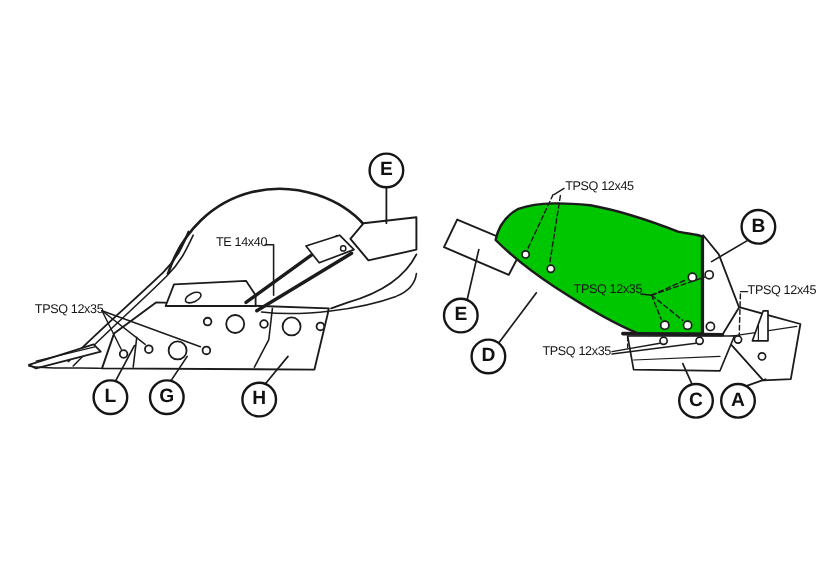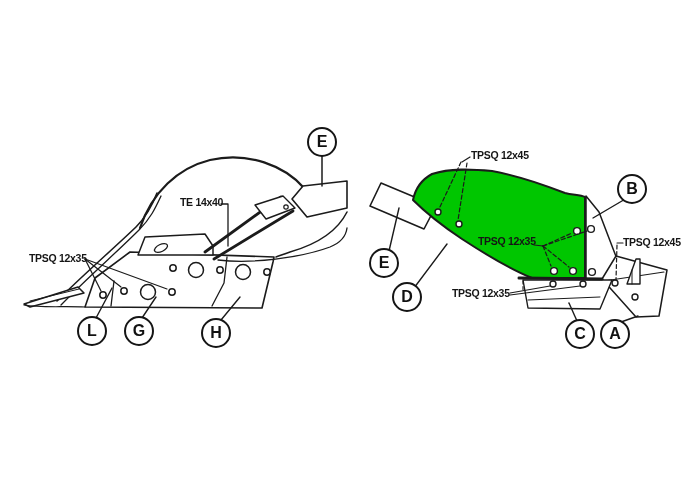--- a/index.html
+++ b/index.html
@@ -3,21 +3,21 @@
 <meta charset="utf-8">
 <style>
   html,body{margin:0;padding:0;background:#fff;}
   .canvas{
     position:relative;width:700px;height:488px;background:#ffffff;overflow:hidden;
     font-family:"Liberation Sans",sans-serif;
   }
   .art{position:absolute;left:0;top:0;}
   .ann{
     position:absolute;font-family:"Liberation Sans",sans-serif;
-    font-weight:bold;font-size:10.5px;line-height:11px;color:#151515;
+    font-weight:normal;font-size:10.5px;line-height:11px;color:#151515;
     white-space:nowrap;letter-spacing:-0.3px;
   }
   .part{
     position:absolute;width:26px;height:26px;border:2.2px solid #151515;border-radius:50%;
     background:#fff;display:flex;align-items:center;justify-content:center;
     font-family:"Liberation Sans",sans-serif;font-weight:bold;font-size:16px;color:#111;
   }
 </style>
 </head>
 <body>

